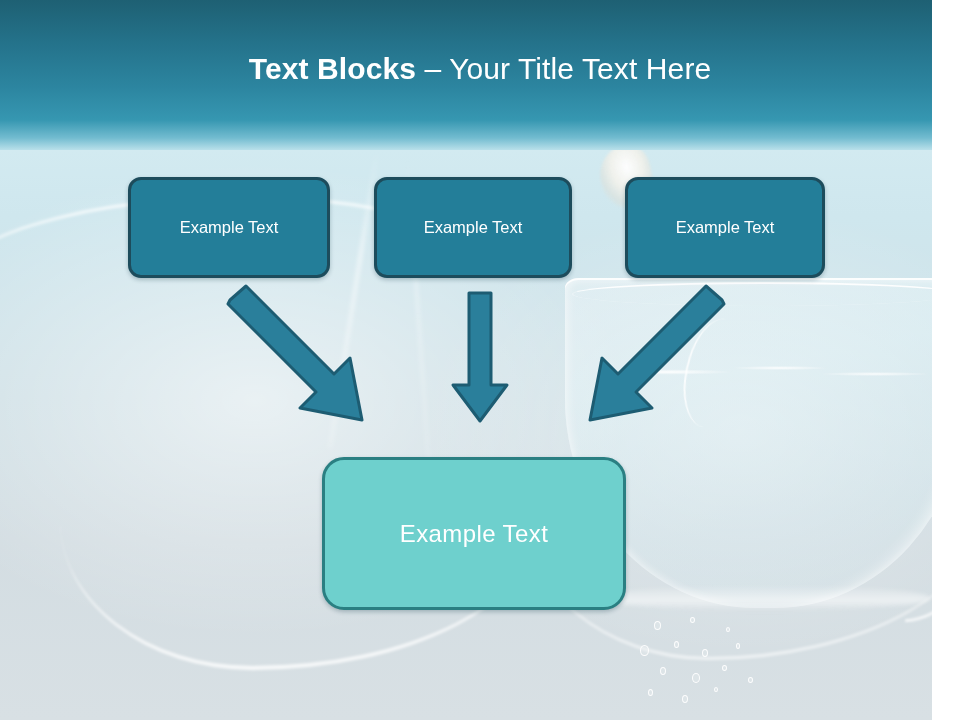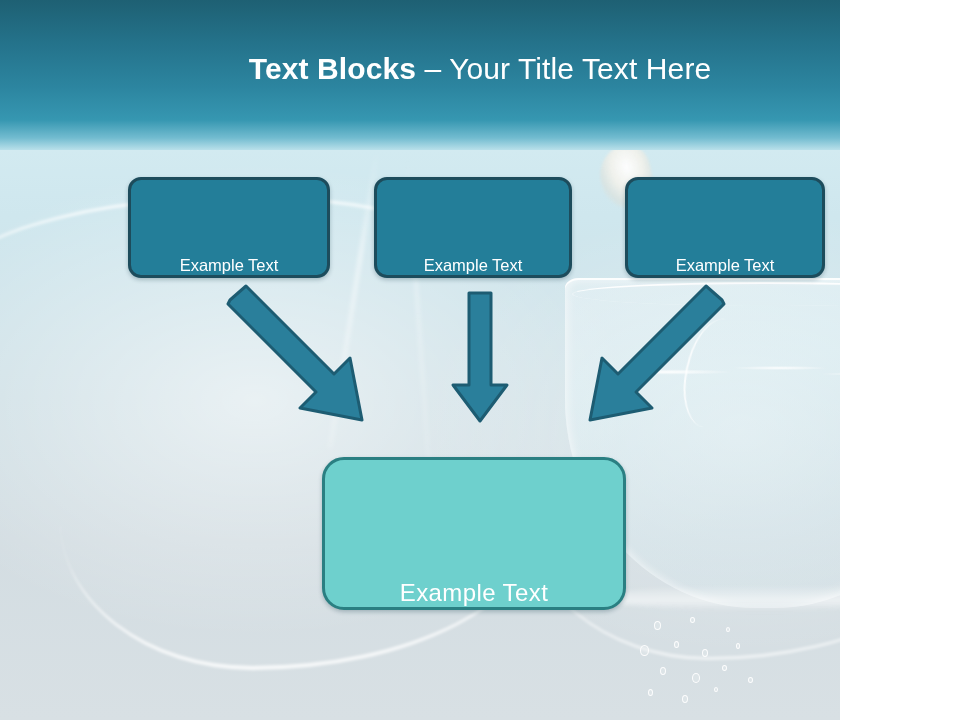--- a/index.html
+++ b/index.html
@@ -4,21 +4,21 @@
 <style>
   * { box-sizing: border-box; margin: 0; padding: 0; }
   html, body {
     width: 960px; height: 720px;
     overflow: hidden;
     font-family: "Liberation Sans", sans-serif;
   }
 
   #slide {
     position: relative;
-    width: 840px; height: 720px;
+    width: 932px; height: 720px;
     overflow: hidden;
     background: #dbe3e8;
   }
 
   
   .bg-layer { position: absolute; inset: 0; }
 
   
   .bg-base {
     background:
@@ -201,21 +201,21 @@
   .title .strong { font-weight: bold; }
   .title .light  { font-weight: normal; }
 
   
   .arrow-svg { position: absolute; overflow: visible; }
 
   
   .box {
     position: absolute;
     display: flex;
-    align-items: flex-end;
+    align-items: center;
     justify-content: center;
     text-align: center;
     color: #ffffff;
     box-shadow: 0 2px 4px rgba(20,60,75,0.28);
   }
   .box-top {
     height: 101px;
     border-radius: 13px;
     background: #237e99;
     border: 3px solid #1d4c5c;

